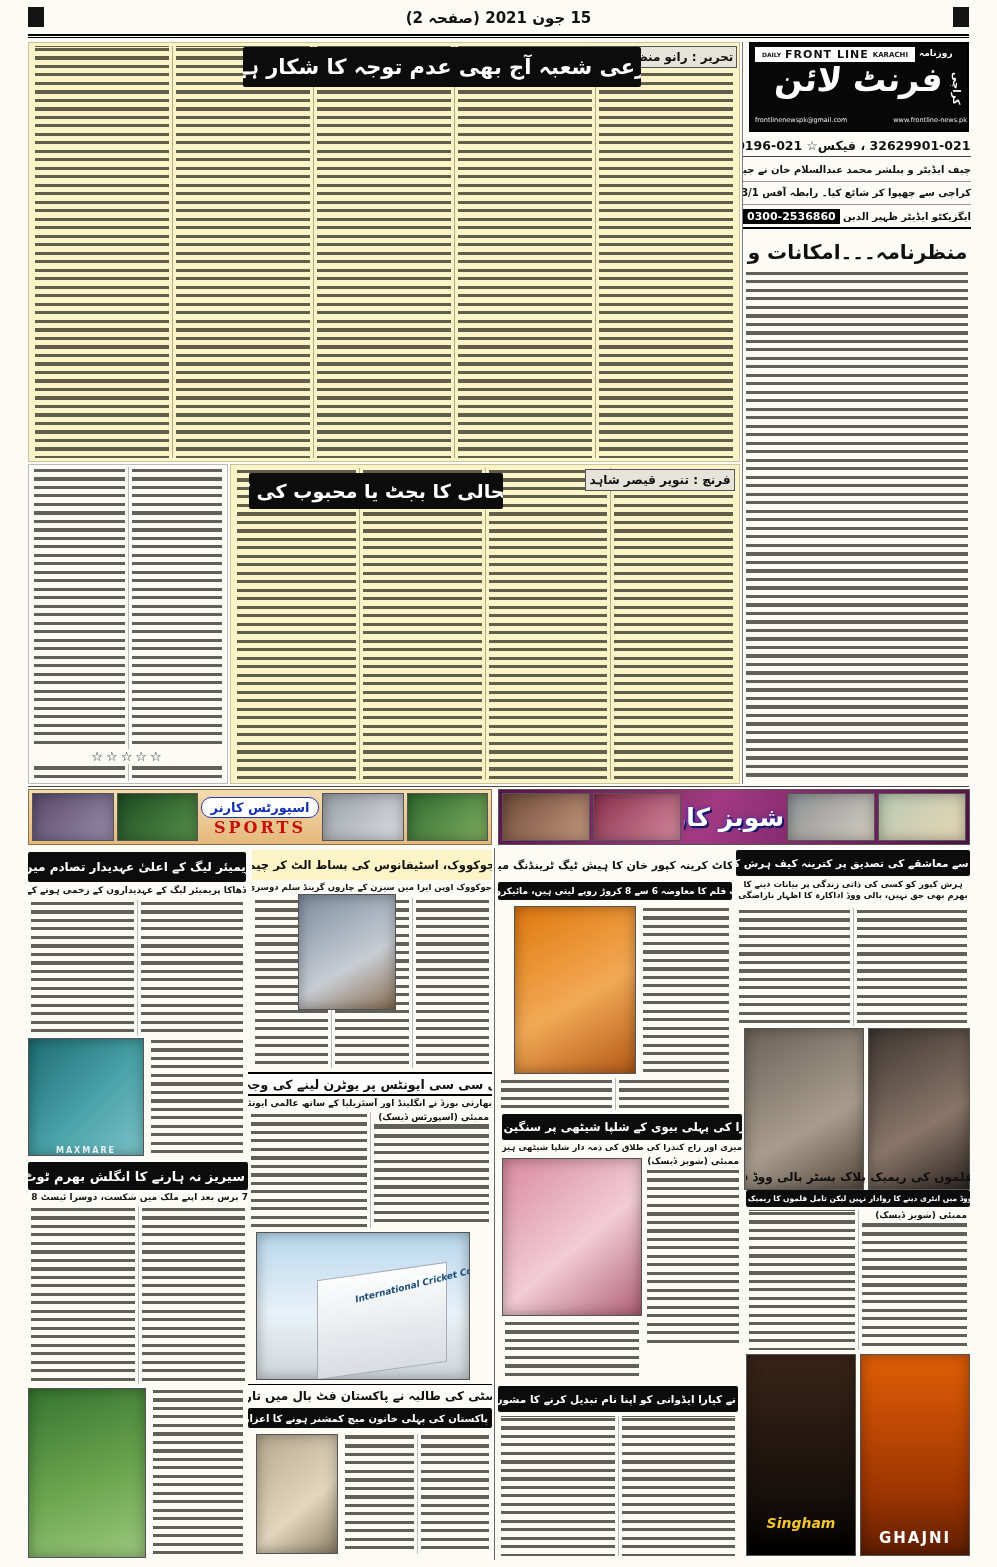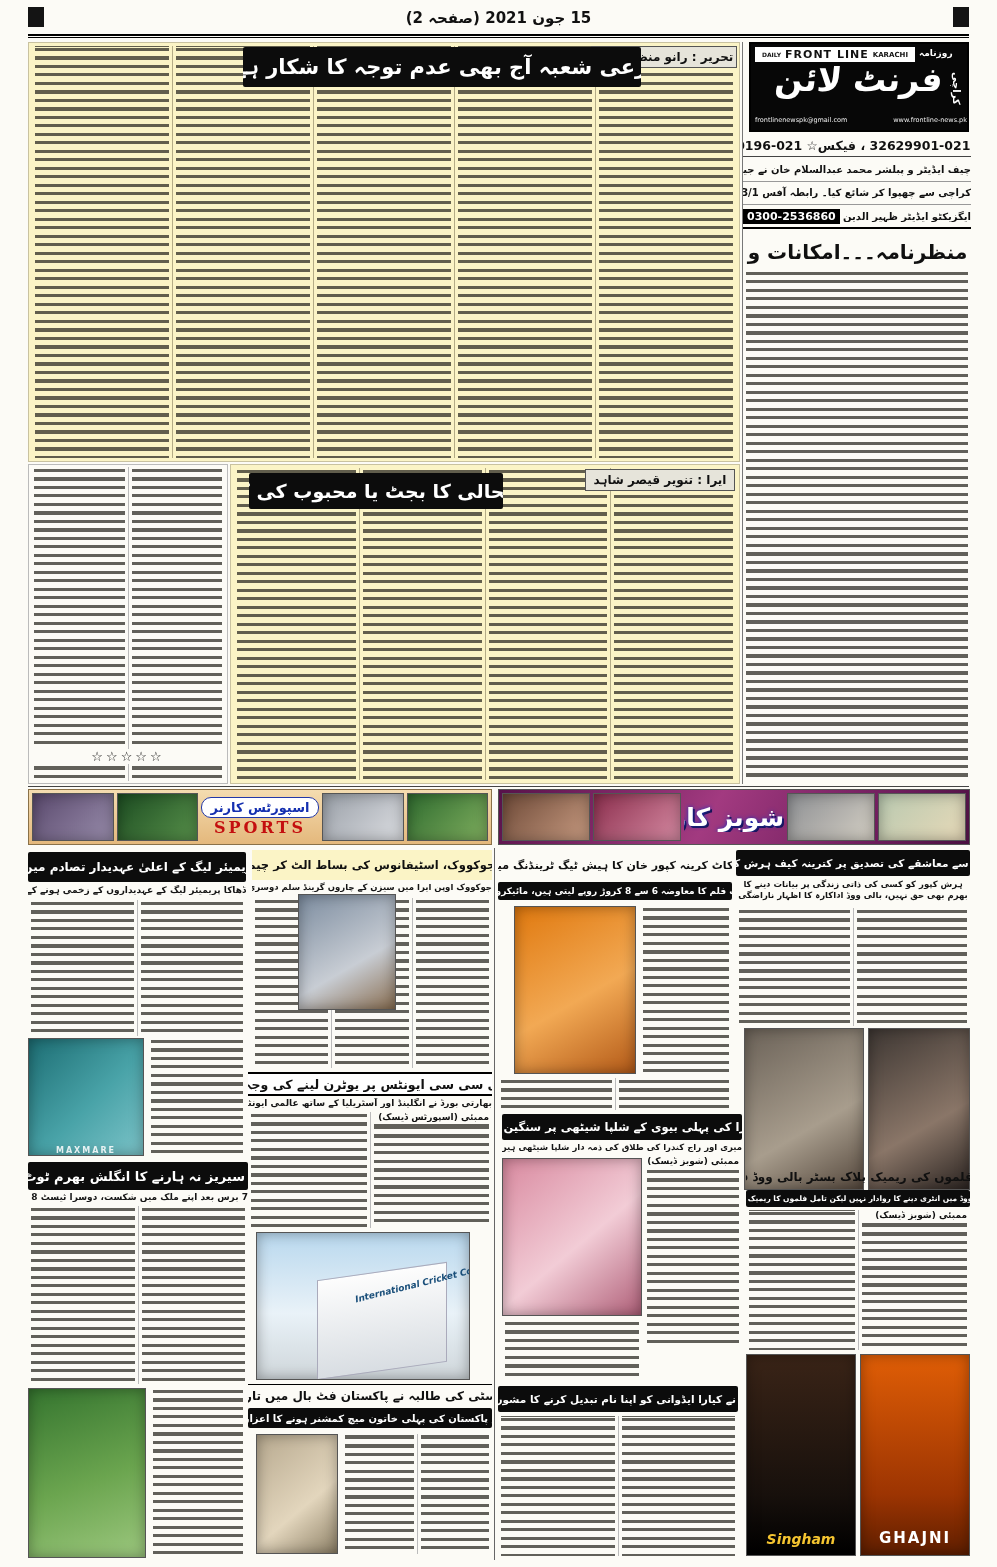--- a/index.html
+++ b/index.html
@@ -82,21 +82,21 @@
       <div class="col">
           <div class="sim"></div>
         </div>
       <div class="col">
           <div class="sim"></div>
         </div>
       <div class="col">
           <div class="sim"></div>
         </div>
     </div>
-    <div class="abs byline" style="left:354px;top:4px;width:150px;height:22px;">ایرا : تنویر قیصر شاہد</div>
+    <div class="abs byline" style="left:354px;top:4px;width:150px;height:22px;">فرنچ : تنویر قیصر شاہد</div>
     <div class="abs bar" style="left:18px;top:8px;width:254px;height:36px;font-size:19px;">خوشحالی کا بجٹ یا محبوب کی کمر؟</div>
   </div>
 
   <div class="abs" style="left:742px;top:42px;width:228px;height:742px;border-left:1px solid #777;padding-left:4px;">
 
     <div class="abs" style="left:6px;top:0;width:220px;height:90px;background:#070707;border:2px solid #000;">
       <div class="abs" style="left:4px;top:3px;width:160px;height:15px;background:#fff;display:flex;align-items:center;justify-content:center;gap:4px;direction:ltr;">
         <span style="font-size:6px;font-weight:bold;">DAILY</span>
         <span style="font-size:11px;font-weight:bold;letter-spacing:1px;">FRONT LINE</span>
         <span style="font-size:7px;font-weight:bold;">KARACHI</span>
@@ -292,21 +292,21 @@
           <div class="sim"></div>
         </div>
       <div class="col" style="border-color:#bbb;">
           <div class="sim"></div>
         </div>
     </div>
     <div class="abs" style="left:248px;top:506px;width:224px;height:202px;display:flex;gap:4px;">
       <div class="photo" style="flex:1;background:linear-gradient(#e05e06,#9c3402 70%,#5e1e00);display:flex;align-items:flex-end;justify-content:center;padding-bottom:8px;">
         <span style="color:#fff;font-weight:bold;font-size:15px;letter-spacing:2px;direction:ltr;">GHAJNI</span>
       </div>
-      <div class="photo" style="flex:1;background:linear-gradient(#3a2417,#17100c 70%,#000);display:flex;align-items:flex-end;justify-content:center;padding-bottom:8px;">
+      <div class="photo" style="flex:1;background:linear-gradient(#3a2417,#17100c 70%,#000);display:flex;align-items:flex-end;justify-content:center;padding-bottom:24px;">
         <span style="color:#f4c430;font-weight:bold;font-style:italic;font-size:14px;direction:ltr;">Singham</span>
       </div>
     </div>
 
     <div class="bar abs" style="left:0;top:538px;width:240px;height:26px;font-size:10.5px;">سلمان خان نے کیارا ایڈوانی کو اپنا نام تبدیل کرنے کا مشورہ کیوں دیا؟</div>
     <div class="cols" style="left:0;top:568px;width:240px;height:140px;">
       <div class="col" style="border-color:#bbb;">
           <div class="sim"></div>
         </div>
       <div class="col" style="border-color:#bbb;">

